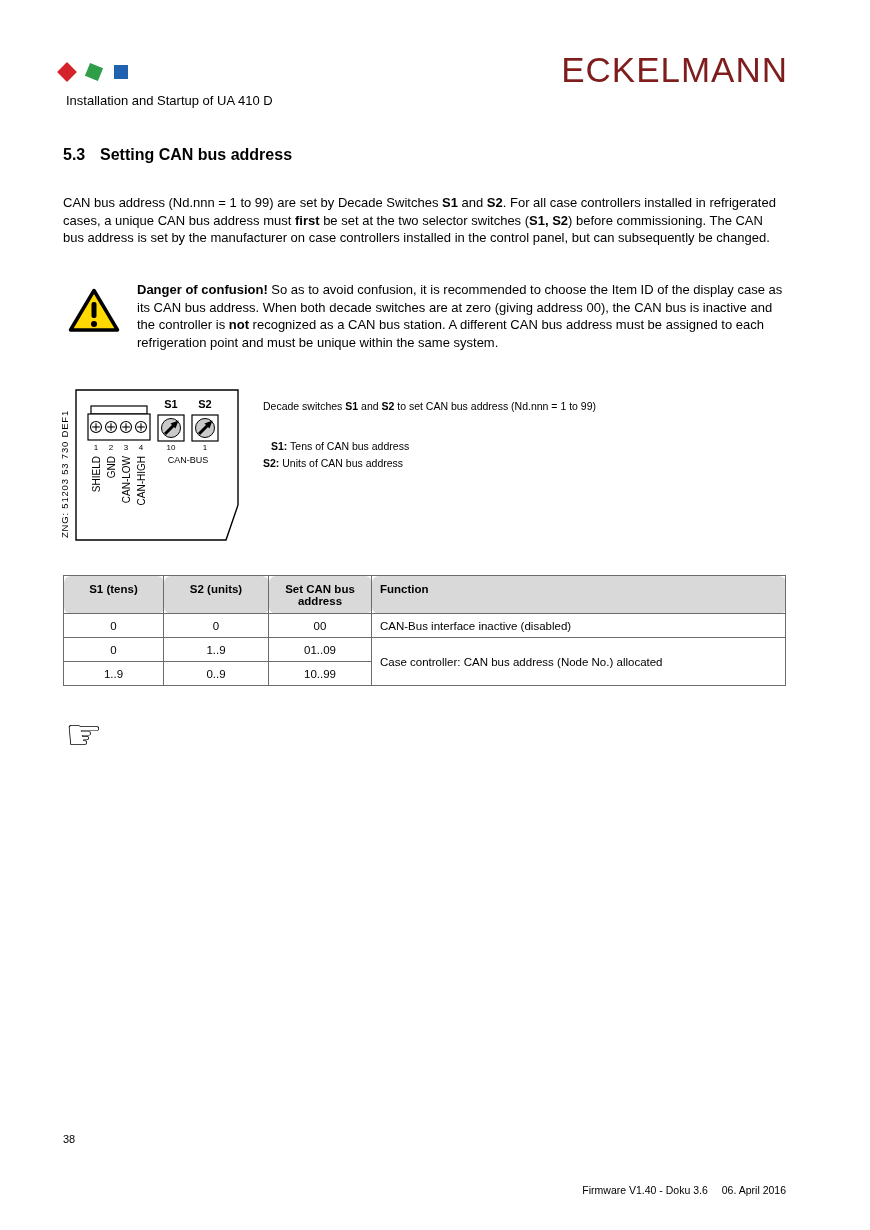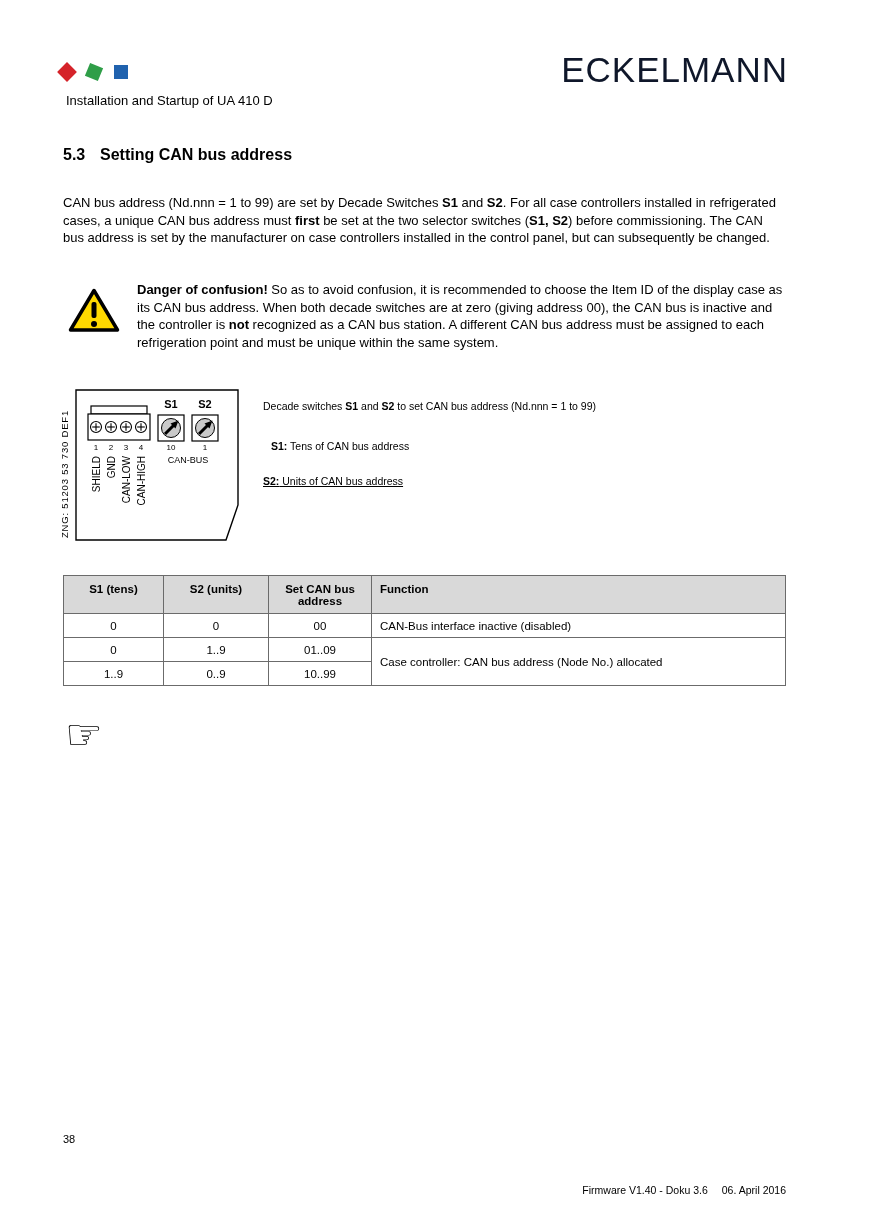--- a/index.html
+++ b/index.html
@@ -7,21 +7,21 @@
   body { font-family:"Liberation Sans", sans-serif; color:#000; }
   .page { position:relative; width:870px; height:1230px; background:#ffffff; overflow:hidden; }
 
   
   .logo { position:absolute; left:60px; top:60px; height:24px; display:flex; align-items:center; gap:13px; }
   .shape { display:inline-block; width:14px; height:14px; }
   .shape.red   { background:#d5232a; transform:rotate(45deg); }
   .shape.green { background:#2f9e48; transform:rotate(22deg); }
   .shape.blue  { background:#2062ae; transform:rotate(0deg); }
   .doc-title { position:absolute; left:66px; top:93px; font-size:13px;text-align:right; }
-  .wordmark { position:absolute; right:82px; top:50px; font-size:35px; color:#0f172a; letter-spacing:1px; font-weight:400; }
+  .wordmark { position:absolute; right:82px; top:50px; font-size:35px; color:#7f1d1d; letter-spacing:1px; font-weight:400; }
 
   
   .section-heading { position:absolute; left:63px; top:146px; font-size:16px; font-weight:bold; }
   .sec-num { display:inline-block; width:37px; }
 
   
   .body-text { font-size:13px; line-height:17.5px; }
   .b { font-weight:bold; }
   .intro { position:absolute; left:63px; top:194px; width:723px; }
 
@@ -35,26 +35,26 @@
   .figure-svg { position:absolute; left:56px; top:386px; }
   .figure-svg .ln { fill:#ffffff; stroke:#000; stroke-width:1.2; }
   .figure-svg text { font-family:"Liberation Sans", sans-serif; }
   .zng { font-size:9.5px; letter-spacing:0.8px; }
   .sw-label { font-size:11px; font-weight:bold; text-anchor:middle; }
   .term-num { font-size:8px; text-anchor:middle; }
   .bus-label { font-size:9px; text-anchor:middle; }
   .pin-label { font-size:10px; }
   .figure-captions { position:absolute; left:263px; top:400px; width:520px; font-size:10.5px; line-height:13px; }
   .fig-s1-desc { margin-top:27px;margin-left:8px; }
-  .fig-s2-desc { margin-top:22px;text-decoration:underline; }
+  .fig-s2-desc { margin-top:4px; }
 
   
   .addr-table { position:absolute; left:63px; top:575px; width:723px; border-collapse:collapse; font-size:11.5px; }
   .addr-table th, .addr-table td { border:1px solid #6b6b6b; }
-  .addr-table th { background:#d9d9d9; font-weight:bold; text-align:center; vertical-align:top; padding:7px 6px 6px; }
+  .addr-table th { background:#d9d9d9; font-weight:bold; text-align:center; vertical-align:top; padding:7px 6px 6px;border-radius:7px; }
   .addr-table th.func-h { text-align:left; padding-left:8px; }
   .addr-table td { text-align:center; padding:5px 6px; height:24px; }
   .addr-table td.func { text-align:left; padding-left:8px; }
 
   
   .note { position:absolute; left:63px; top:720px; width:723px; display:flex; }
   .hand-icon { font-family:"DejaVu Sans", sans-serif; font-size:42px; line-height:34px; display:block; margin-left:2px; margin-top:-2px; }
 
   
   .footer-left { position:absolute; left:63px; top:1133px; font-size:11px; }

